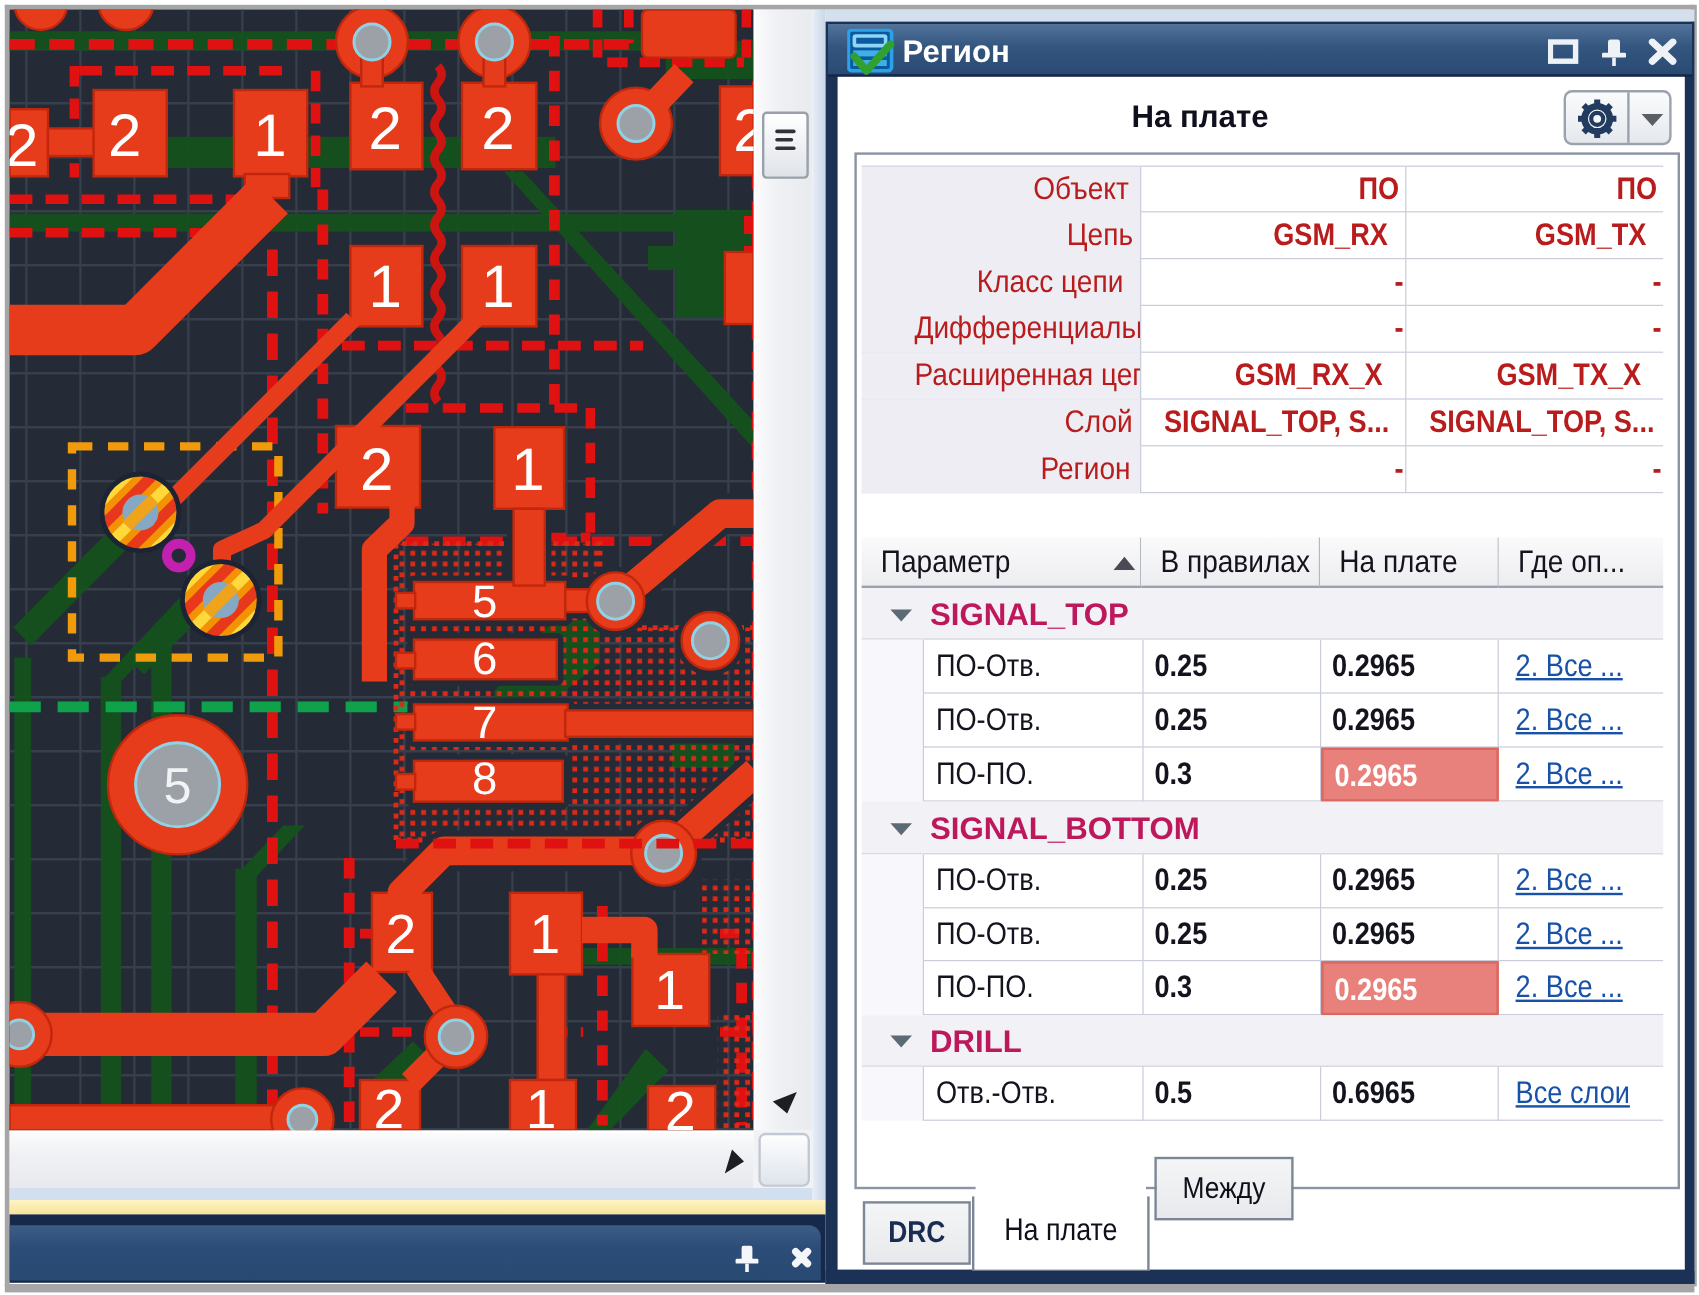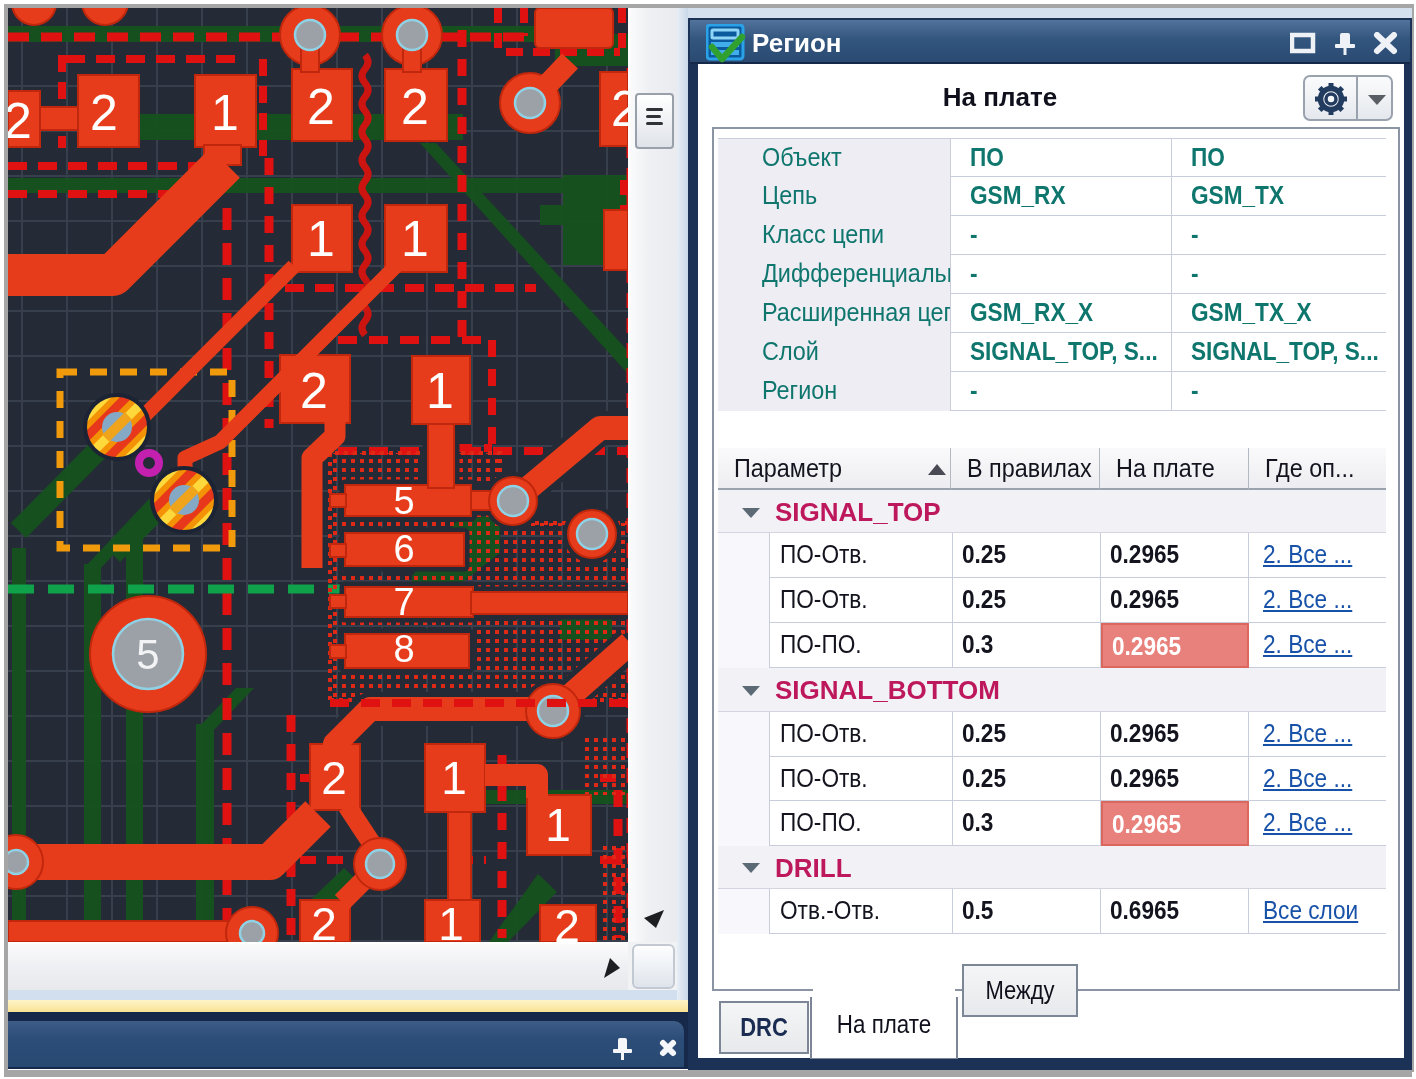--- a/index.html
+++ b/index.html
@@ -339,21 +339,21 @@
       </g>
       <circle cx="17" cy="17" r="5" fill="#f4f6f8" stroke="#223c60" stroke-width="3.5"></circle>
     </svg>
     <svg class="abs" style="left:61px;top:16px;" width="22" height="14">
         <path d="M2,2 L20,2 L11,12 Z" fill="#5a5f66"></path>
       </svg>
   </div>
 
   <div class="abs" style="left:712px;top:127px;width:688px;height:864px;border:2px solid #8a94a2;box-sizing:border-box;background:#ffffff;"></div>
 
-  <div class="abs" style="left:718px;top:138px;width:668px;height:198px;font-size:26px;color:#0f766e;" id="table1">
+  <div class="abs" style="left:718px;top:138px;width:668px;height:198px;font-size:26px;color:#b91c1c;text-align:right;" id="table1">
     <style>
       .cx{display:inline-block;transform:scaleX(0.87);transform-origin:0 50%;white-space:nowrap;}
       .cx9{display:inline-block;transform:scaleX(0.9);transform-origin:0 50%;white-space:nowrap;}
       .t1row{position:absolute;left:0;width:668px;height:39px;border-bottom:1px solid #c9ccdb;box-sizing:border-box;}
       .t1lab{position:absolute;left:0;top:0;width:233px;height:39px;background:#ededf3;border-right:1px solid #c9ccdb;box-sizing:border-box;padding-left:44px;line-height:37px;white-space:nowrap;overflow:hidden;}
       .t1v1{position:absolute;left:234px;top:0;width:220px;height:39px;border-right:1px solid #c9ccdb;box-sizing:border-box;padding-left:18px;line-height:37px;font-weight:bold;white-space:nowrap;overflow:hidden;}
       .t1v2{position:absolute;left:455px;top:0;width:213px;height:39px;padding-left:18px;line-height:37px;font-weight:bold;white-space:nowrap;overflow:hidden;box-sizing:border-box;}
     </style>
     <div class="t1row" style="top:0;border-top:1px solid #c9ccdb;">
         <div class="t1lab"><span class="cx9">Объект</span></div>

